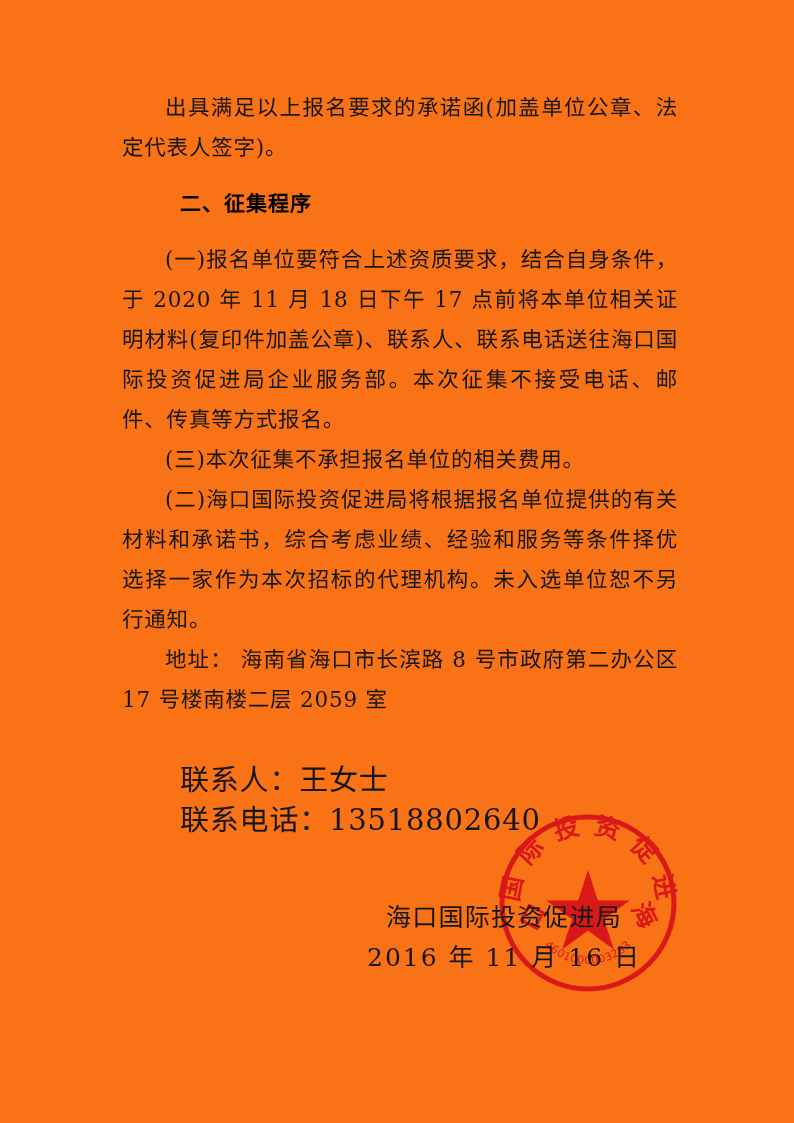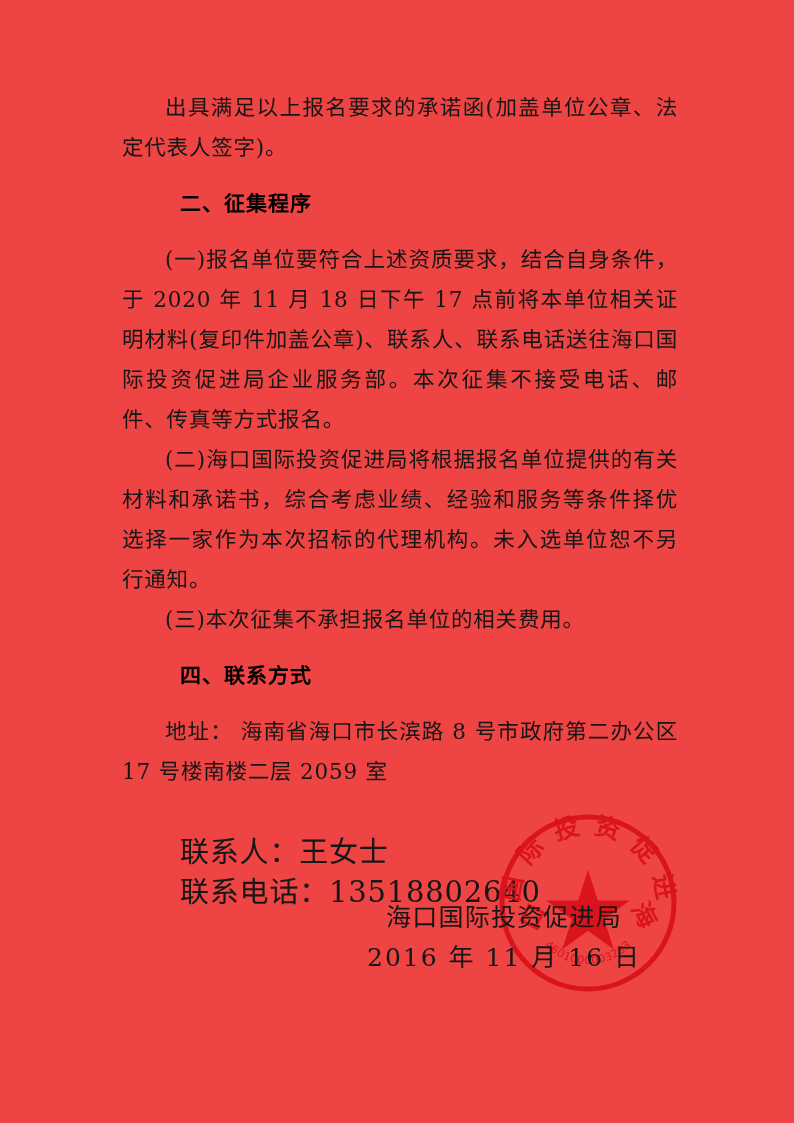--- a/index.html
+++ b/index.html
@@ -6,21 +6,21 @@
   html, body {
     margin: 0;
     padding: 0;
     background: #ffffff;
   }
 
   .page {
     position: relative;
     width: 794px;
     height: 1123px;
-    background: #ef4444;
+    background: #f97316;
     overflow: hidden;
     font-family: "DejaVu Serif", "Liberation Serif", serif;
     color: #1a1a1a;
   }
 
   .content {
     position: absolute;
     left: 122px;
     top: 88px;
     width: 556px;
@@ -133,27 +133,26 @@
 <div class="page">
 
   <div class="content">
 
     <p class="para indent">出具满足以上报名要求的承诺函(加盖单位公章、法定代表人签字)。</p>
 
     <p class="heading">二、征集程序</p>
 
     <p class="para indent">(一)报名单位要符合上述资质要求，结合自身条件，于 2020 年 11 月 18 日下午 17 点前将本单位相关证明材料(复印件加盖公章)、联系人、联系电话送往海口国际投资促进局企业服务部。本次征集不接受电话、邮件、传真等方式报名。</p>
 
+    <p class="para indent">(三)本次征集不承担报名单位的相关费用。</p>
+
     <p class="para indent">(二)海口国际投资促进局将根据报名单位提供的有关材料和承诺书，综合考虑业绩、经验和服务等条件择优选择一家作为本次招标的代理机构。未入选单位恕不另行通知。</p>
-
-    <p class="para indent">(三)本次征集不承担报名单位的相关费用。</p>
 
 
 
-    <p class="heading">四、联系方式</p>
 
     <p class="para indent">地址： 海南省海口市长滨路 8 号市政府第二办公区 17 号楼南楼二层 2059 室</p>
 
     <div class="spacer"></div>
 
     <p class="line-indent">联系人：王女士</p>
 
     <p class="line-indent">联系电话：13518802640</p>
 
   </div>

